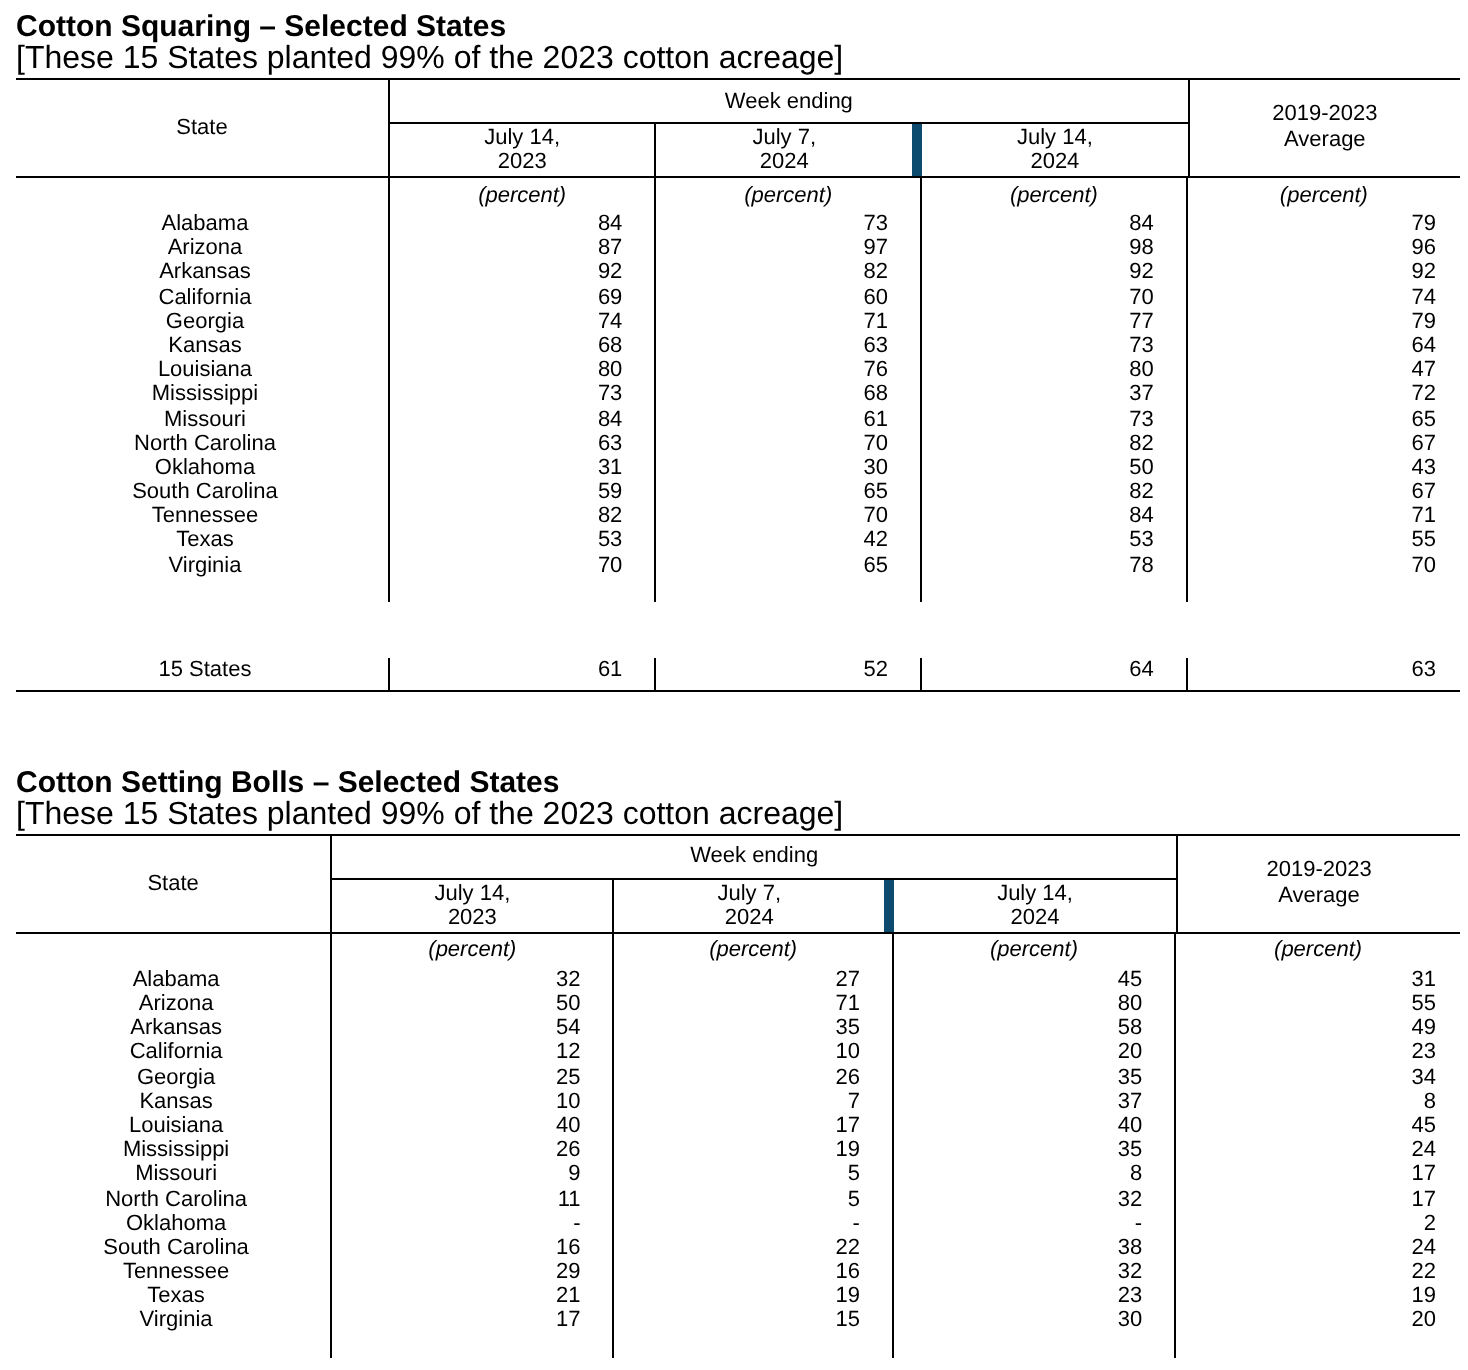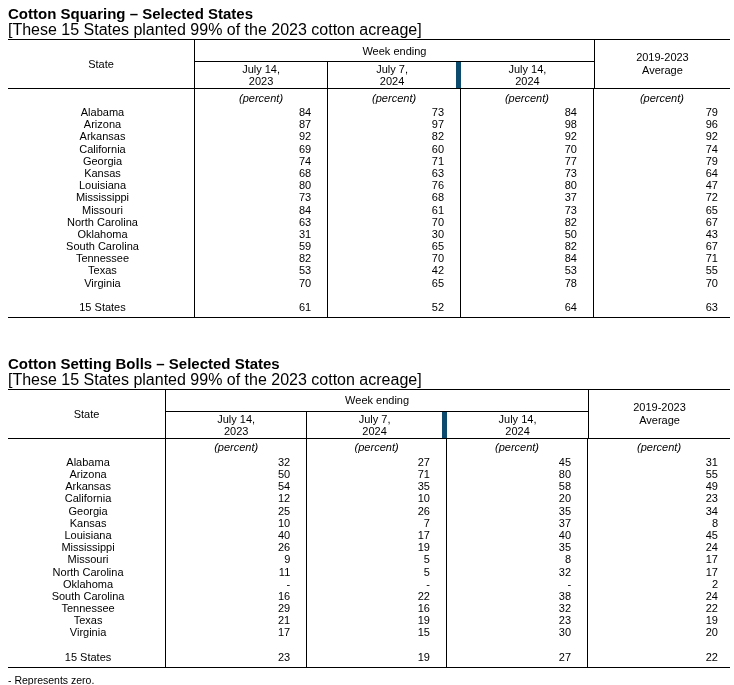--- a/index.html
+++ b/index.html
@@ -45,21 +45,21 @@
   .state-name { white-space: nowrap; }
   .leader { flex: 1 1 auto; overflow: hidden; white-space: nowrap;
             margin: 0 7px 0 4px; font-size: 10px; }
   .leader::after {
     content: "..................................................................................................";
     letter-spacing: 1.5px;
   }
   .val-cell { text-align: right; padding-right: 16px; }
   .val-cell.avg { padding-right: 12px; text-align: right; }
   .spacer { height: 12px; }
-  .total-row { height: 16px; }
+  .total-row { height: 16px; margin-top: 28px; }
   .section2 { margin-top: 37px; }
   .footnote { margin-top: 6px; font-size: 10.5px; line-height: 13px; }
 </style>
 </head>
 <body>
 
 <section>
   <h1 class="doc-title">Cotton Squaring – Selected States</h1>
   <p class="subtitle">[These 15 States planted 99% of the 2023 cotton acreage]</p>
   <div class="tbl t1">

